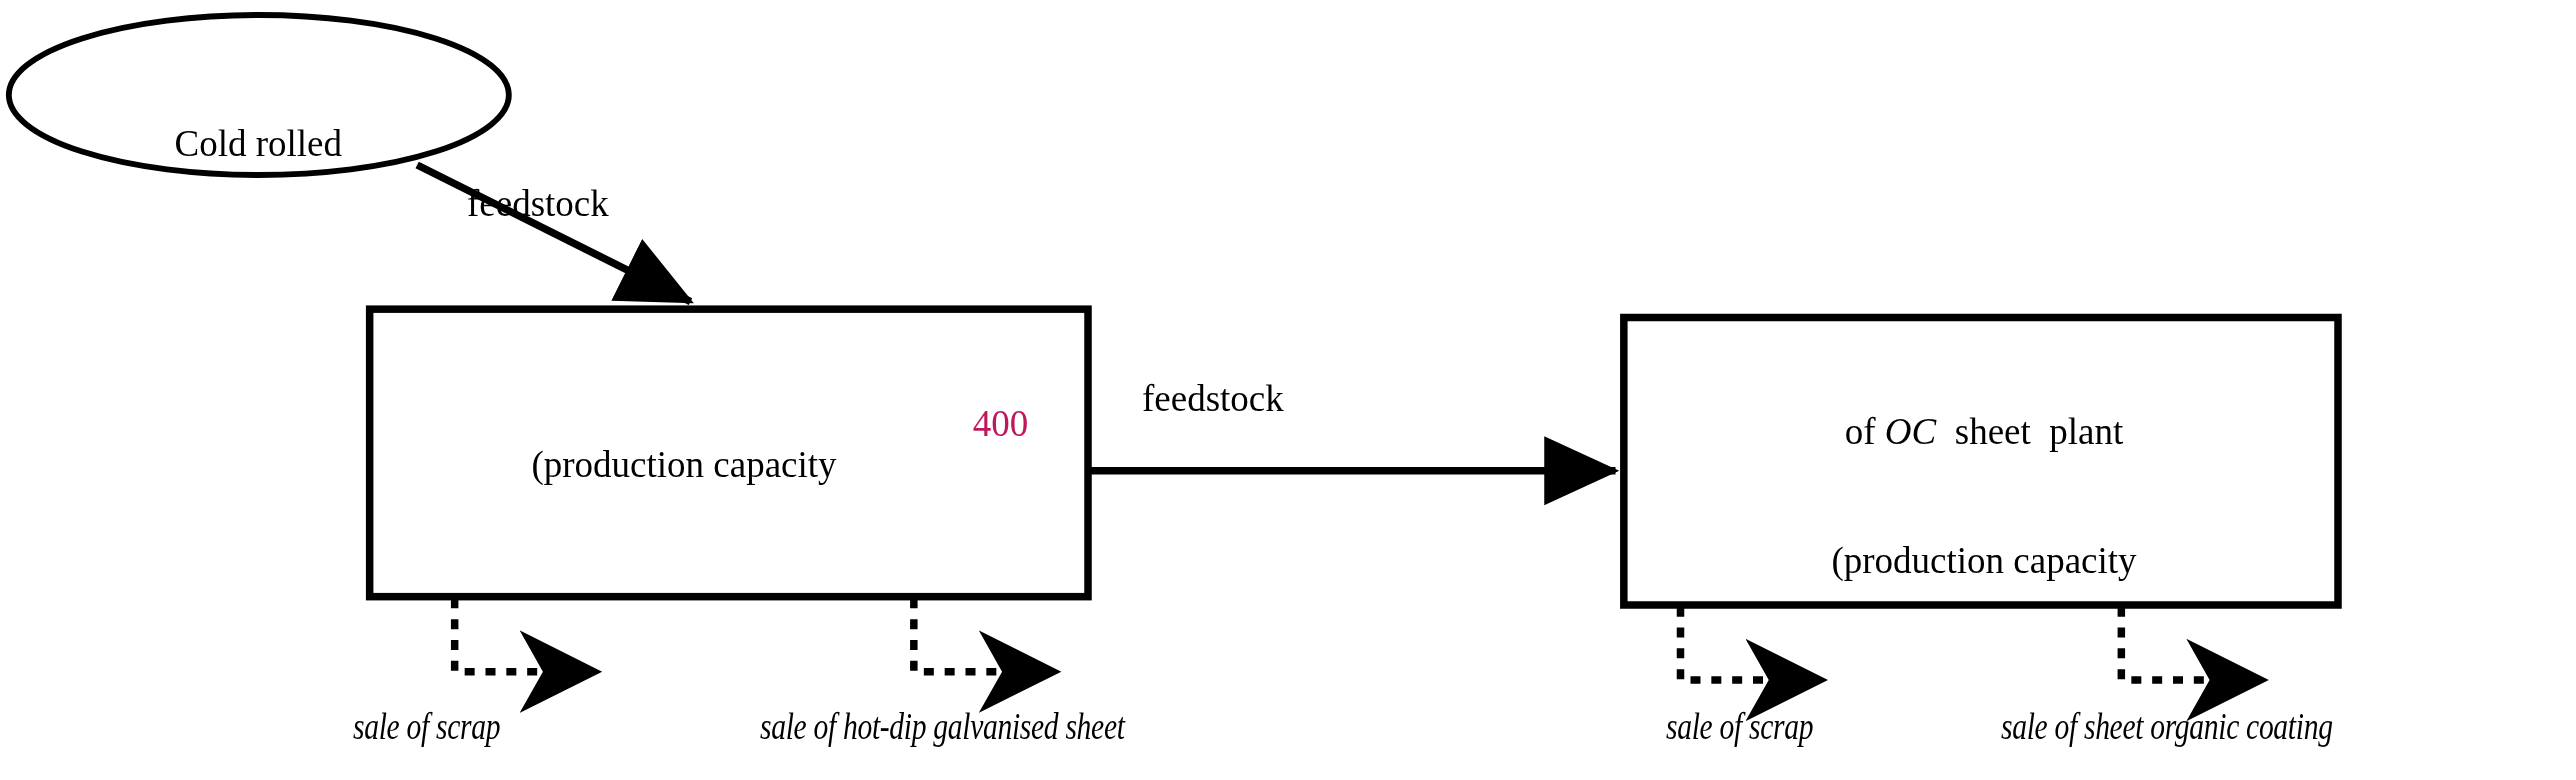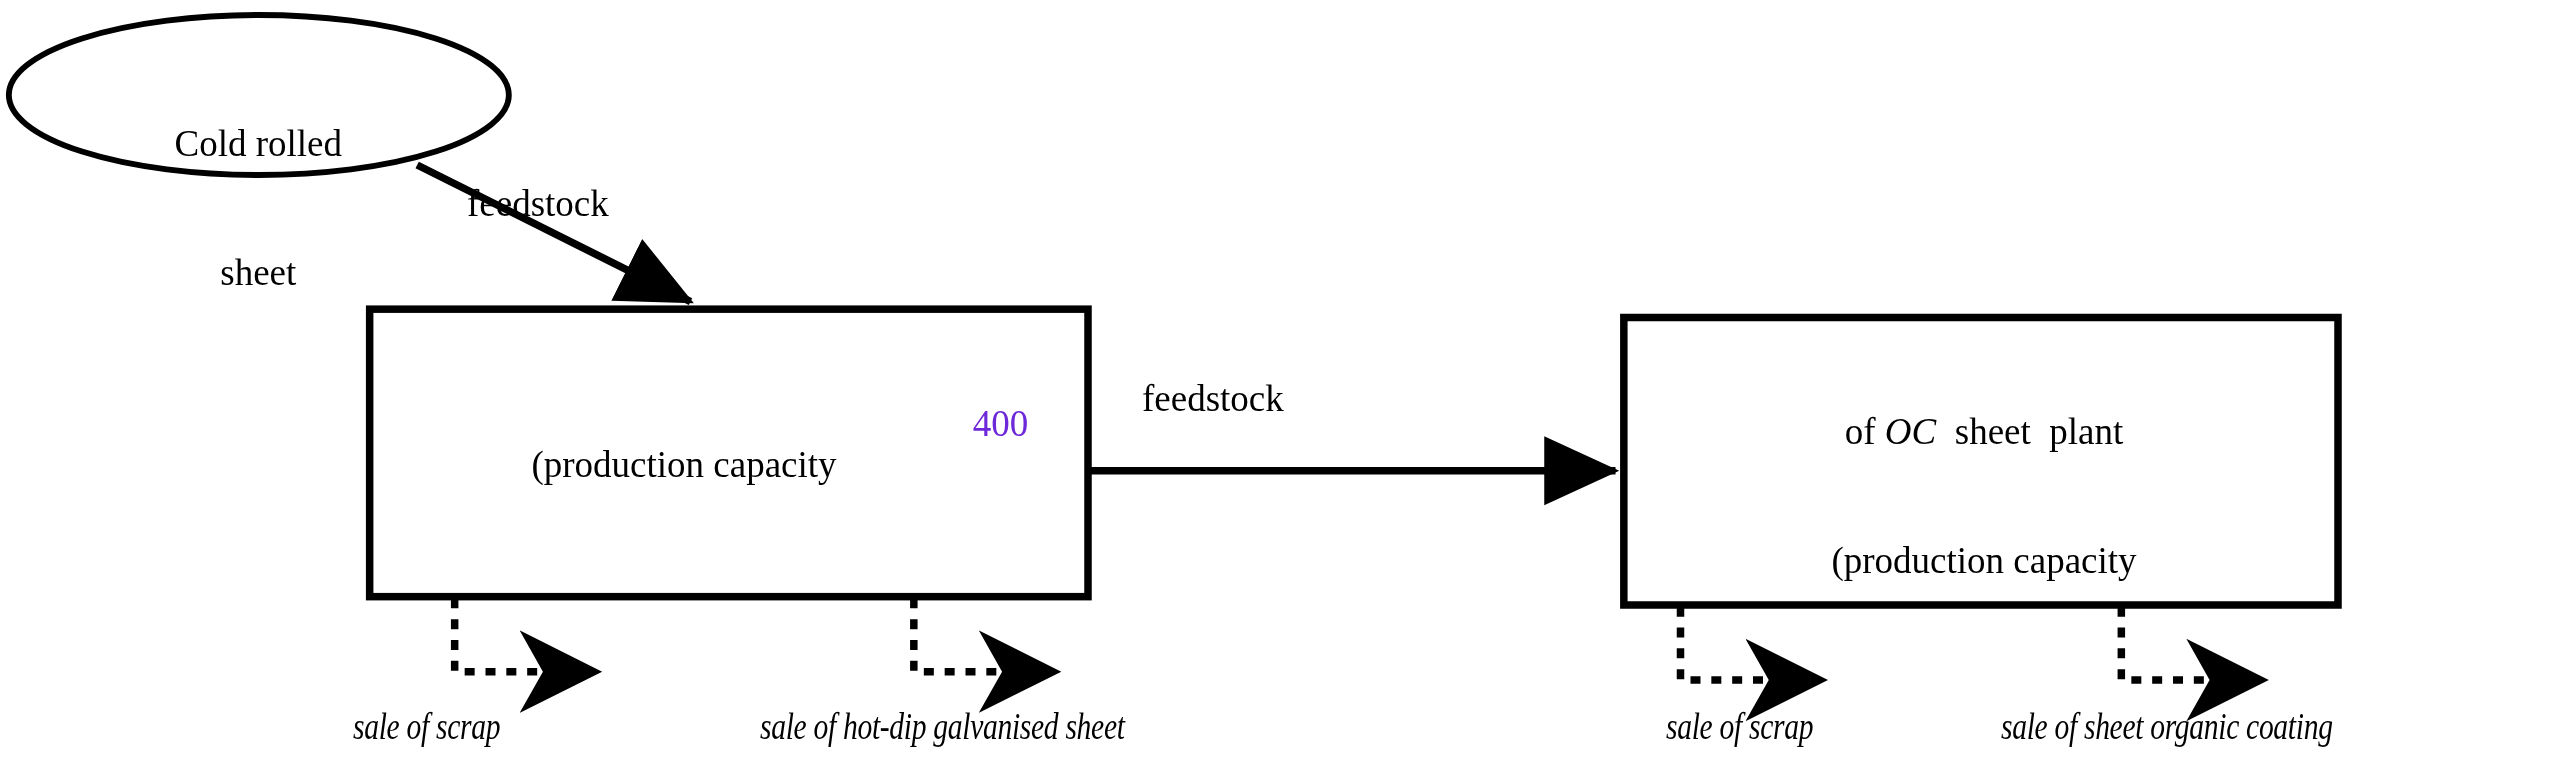--- a/index.html
+++ b/index.html
@@ -49,21 +49,21 @@
     width: 584px;
     font-size: 37px;
   }
   #hdg-capacity-value {
     position: absolute;
     left: 942px;
     top: 402px;
     width: 117px;
     font-size: 37px;
     text-align: center;
-    color: #6d28d9;
+    color: #be185d;
   }
   
   #oc-label {
     left: 1634px;
     top: 325px;
     width: 700px;
     font-size: 37px;
   }
   .italic {
     font-style: italic;
@@ -127,21 +127,20 @@
 
     <path d="M 1096 718 L 1096 806 L 1237 806" fill="none" stroke="#000000" stroke-width="9" stroke-dasharray="12 13" stroke-linecap="butt" marker-end="url(#open-head)"></path>
 
     <path d="M 2016 728 L 2016 816 L 2157 816" fill="none" stroke="#000000" stroke-width="9" stroke-dasharray="12 13" stroke-linecap="butt" marker-end="url(#open-head)"></path>
 
     <path d="M 2545 728 L 2545 816 L 2686 816" fill="none" stroke="#000000" stroke-width="9" stroke-dasharray="12 13" stroke-linecap="butt" marker-end="url(#open-head)"></path>
   </svg>
 
   <div class="node-text" id="ellipse-label">
     <div>Cold rolled</div>
-    <div>sheet</div>
   </div>
 
   <div class="node-text" id="hdg-label">
     <div>(production capacity</div>
   </div>
 
   <div id="hdg-capacity-value">400</div>
 
   <div class="node-text" id="oc-label">
     <div><span>of </span><span class="italic">OC</span><span>  sheet  plant</span></div>

